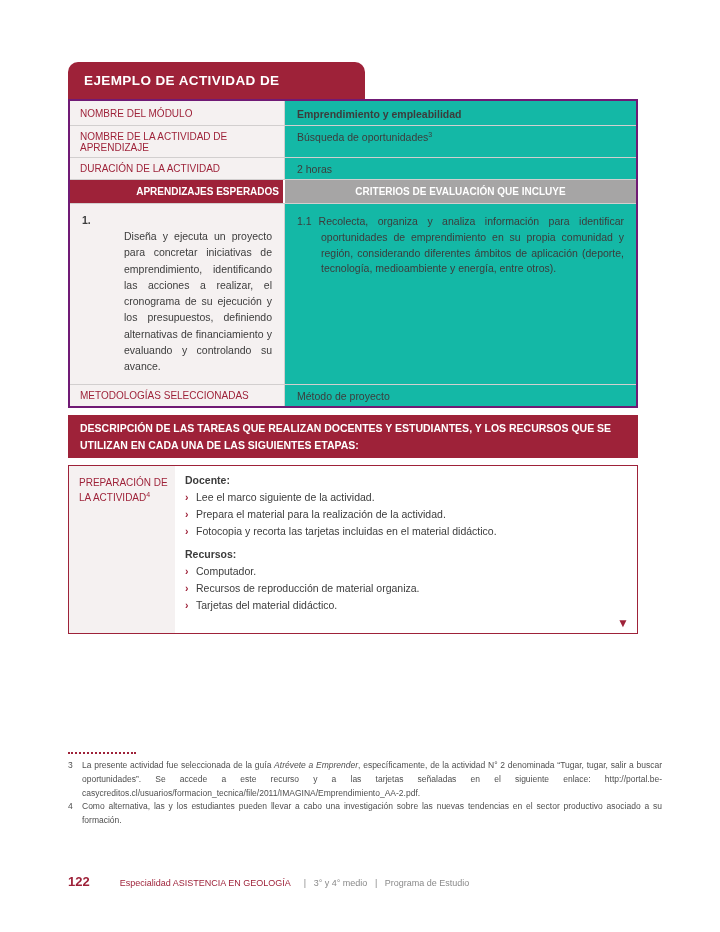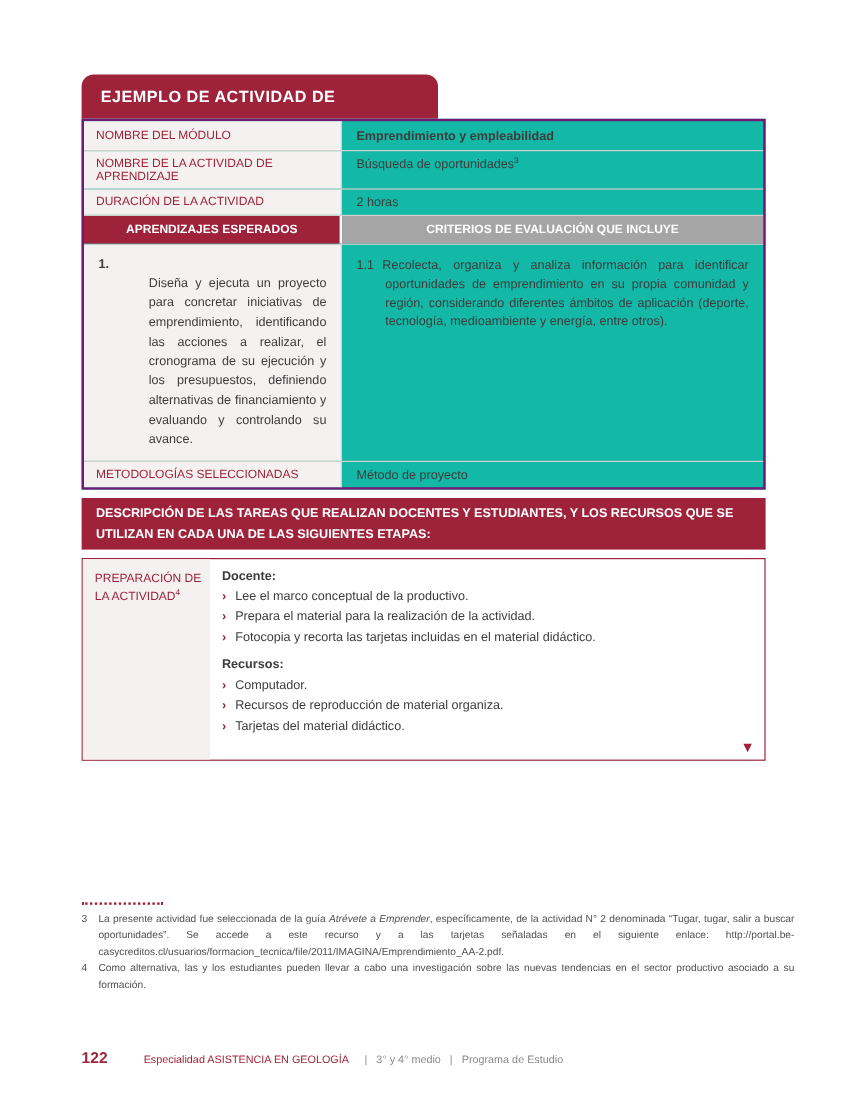--- a/index.html
+++ b/index.html
@@ -22,21 +22,21 @@
   .trow:first-child { border-top:none; }
   .cell-label {
     width:215px; background:#f5f1f1; color:#9e2239;
     font-size:10px; padding:7px 8px 5px 10px; border-right:1px solid #d2cfcf;
   }
   .cell-value { flex:1; font-size:10.5px; color:#3c3c3c; padding:7px 10px 5px 12px; }
   .cell-value.bold { font-weight:bold; }
   .trow.short .cell-label, .trow.short .cell-value { padding-top:5px; padding-bottom:4px; }
 
   .trow.colhead .cell-label {
-    background:#9e2239; color:#ffffff; font-weight:bold; text-align:center;
+    background:#9e2239; color:#ffffff; font-weight:bold; text-align:right;
     padding:6px 4px; border-right:2px solid #ffffff; font-size:10px;
   }
   .trow.colhead .cell-value {
     background:#a6a5a5; color:#ffffff; font-weight:bold; text-align:center;
     padding:6px 18px; font-size:10px;
   }
 
   .trow.content { min-height:129px; }
   .trow.content .cell-label { padding:10px 12px; font-size:10.5px; color:#3c3c3c; }
   .ae-num { font-weight:bold; display:block; margin-bottom:2px; color:#3c3c3c; }
@@ -143,21 +143,21 @@
     <div class="prep-box">
       <div class="prep-label">
         <span>PREPARACIÓN DE LA ACTIVIDAD</span><sup class="fnmark">4</sup>
       </div>
       <div class="prep-content">
 
         <div class="group-heading">Docente:</div>
         <ul class="bullet-list">
           <li>
             <span class="bullet-glyph">›</span>
-            <span>Lee el marco conceptual de la productivo.</span>
+            <span>Lee el marco siguiente de la actividad.</span>
           </li>
           <li>
             <span class="bullet-glyph">›</span>
             <span>Prepara el material para la realización de la actividad.</span>
           </li>
           <li>
             <span class="bullet-glyph">›</span>
             <span>Fotocopia y recorta las tarjetas incluidas en el material didáctico.</span>
           </li>
         </ul>

